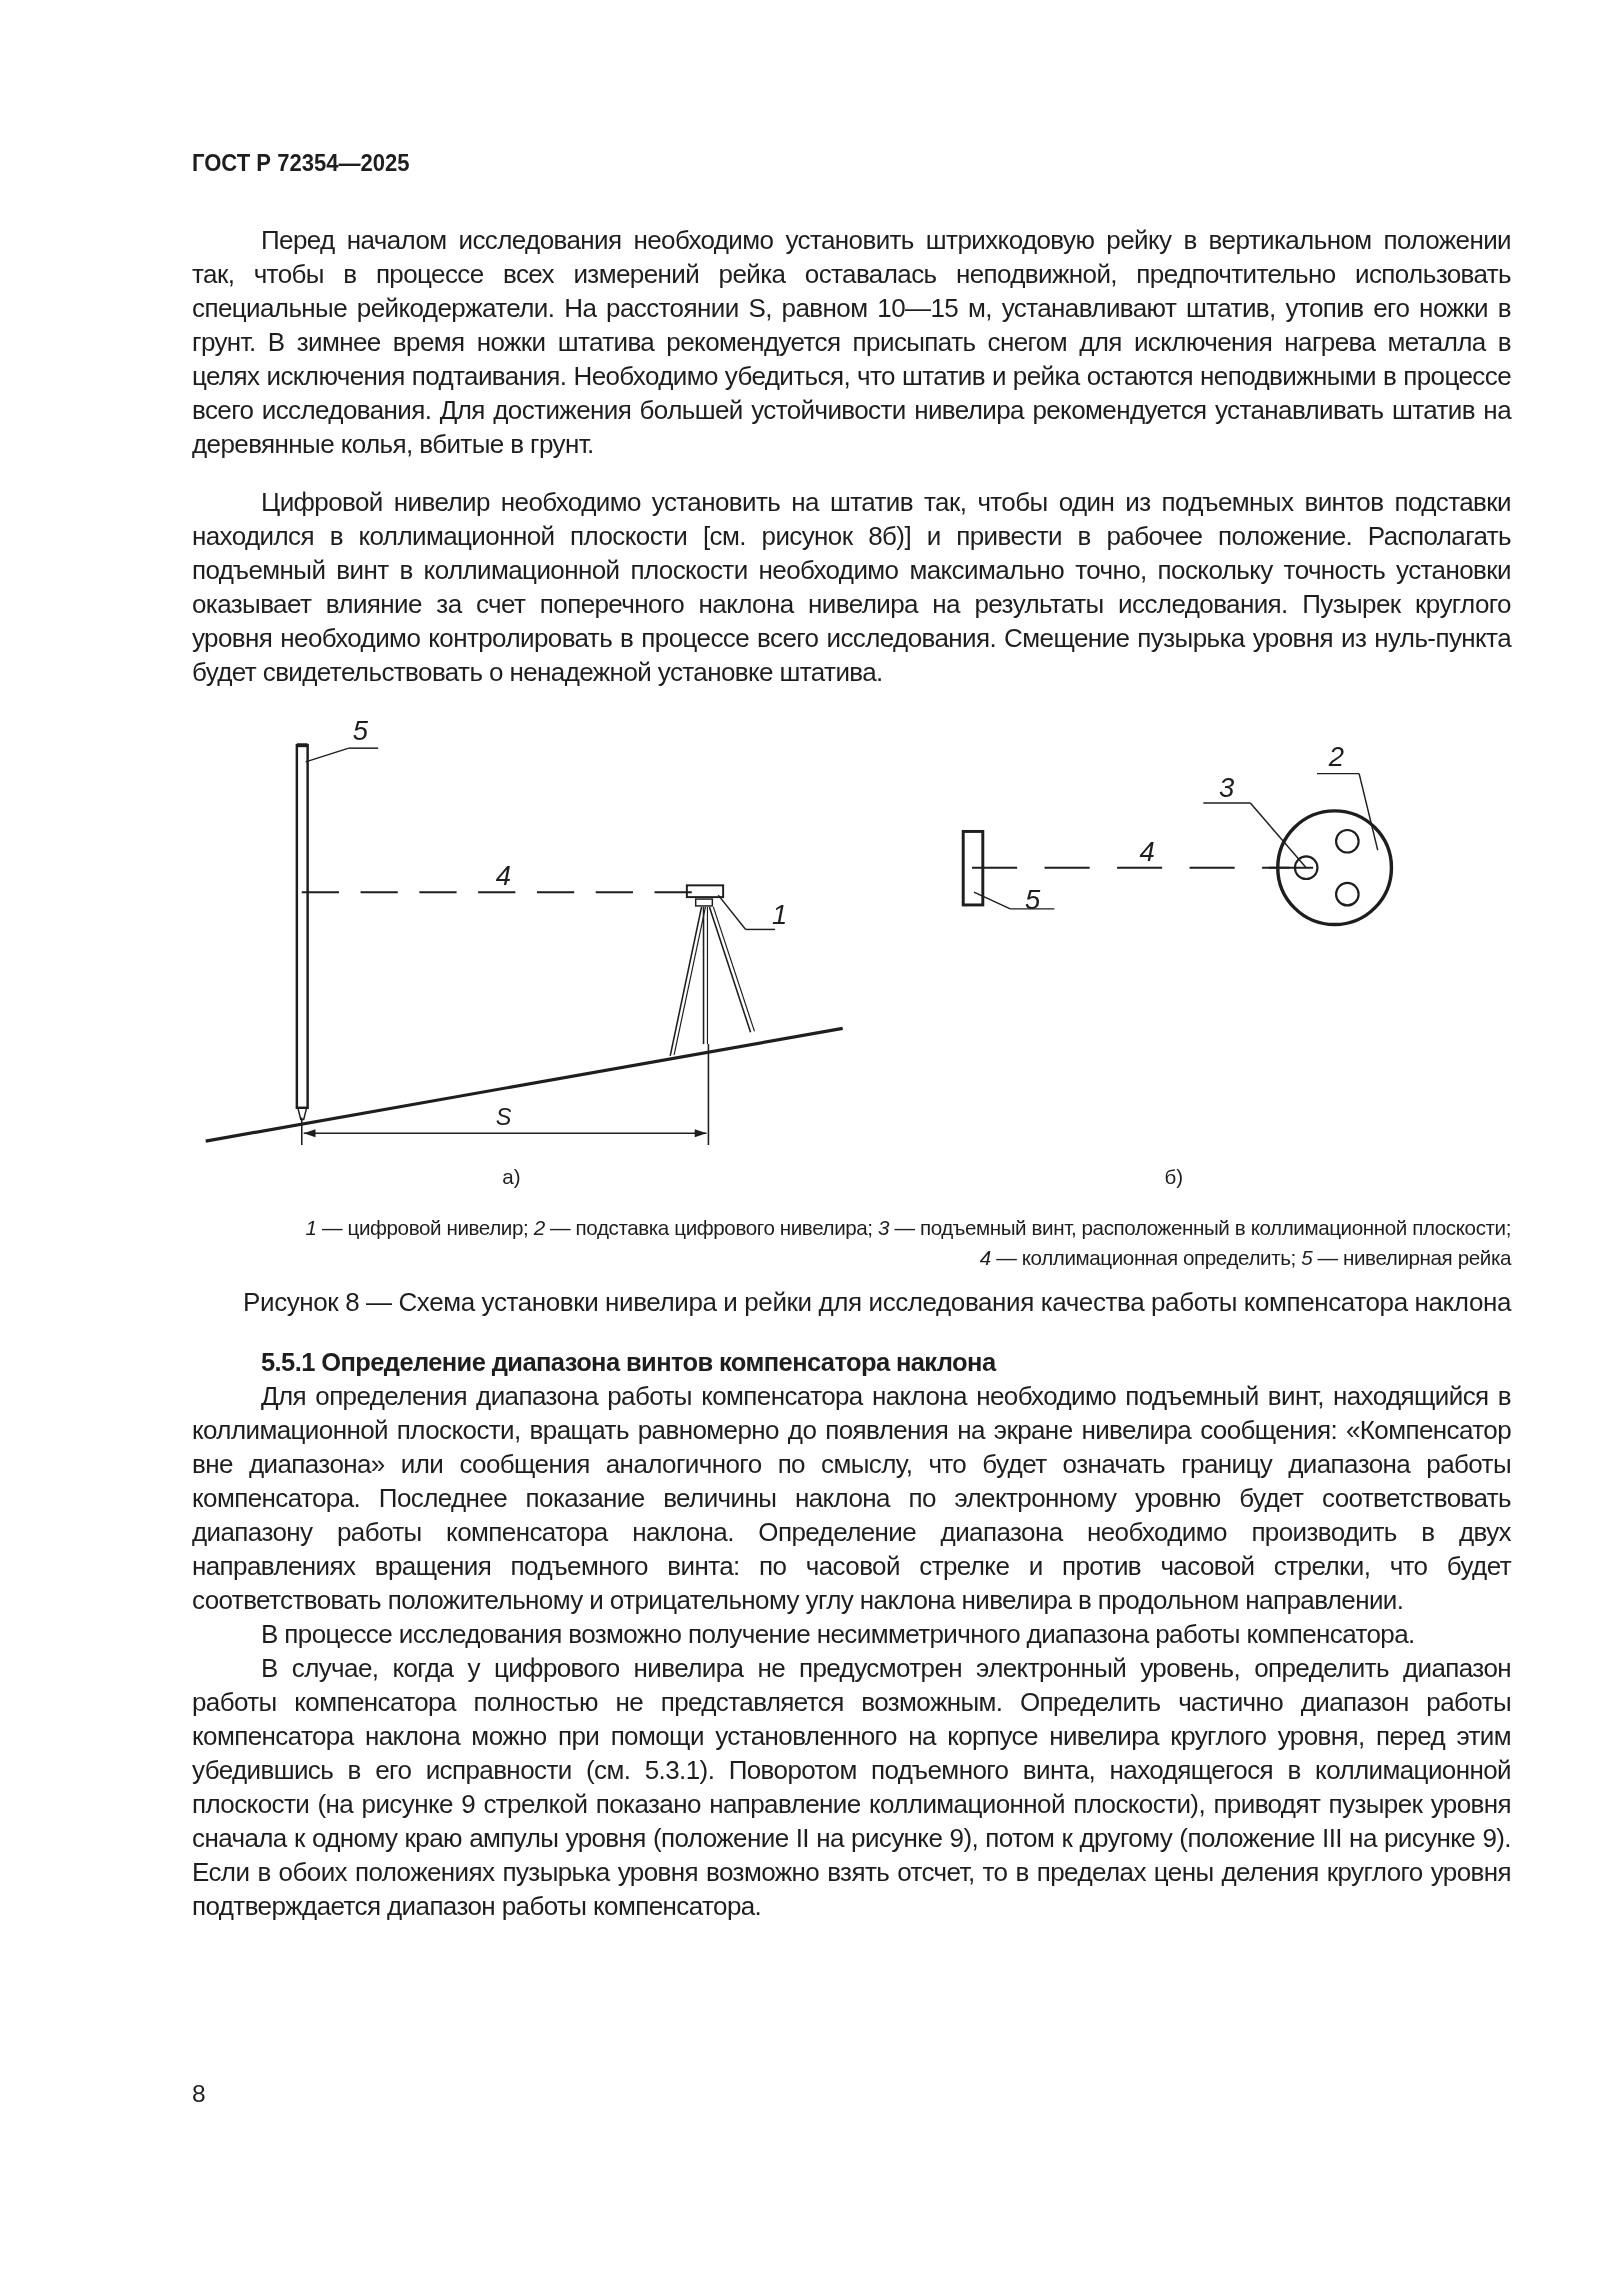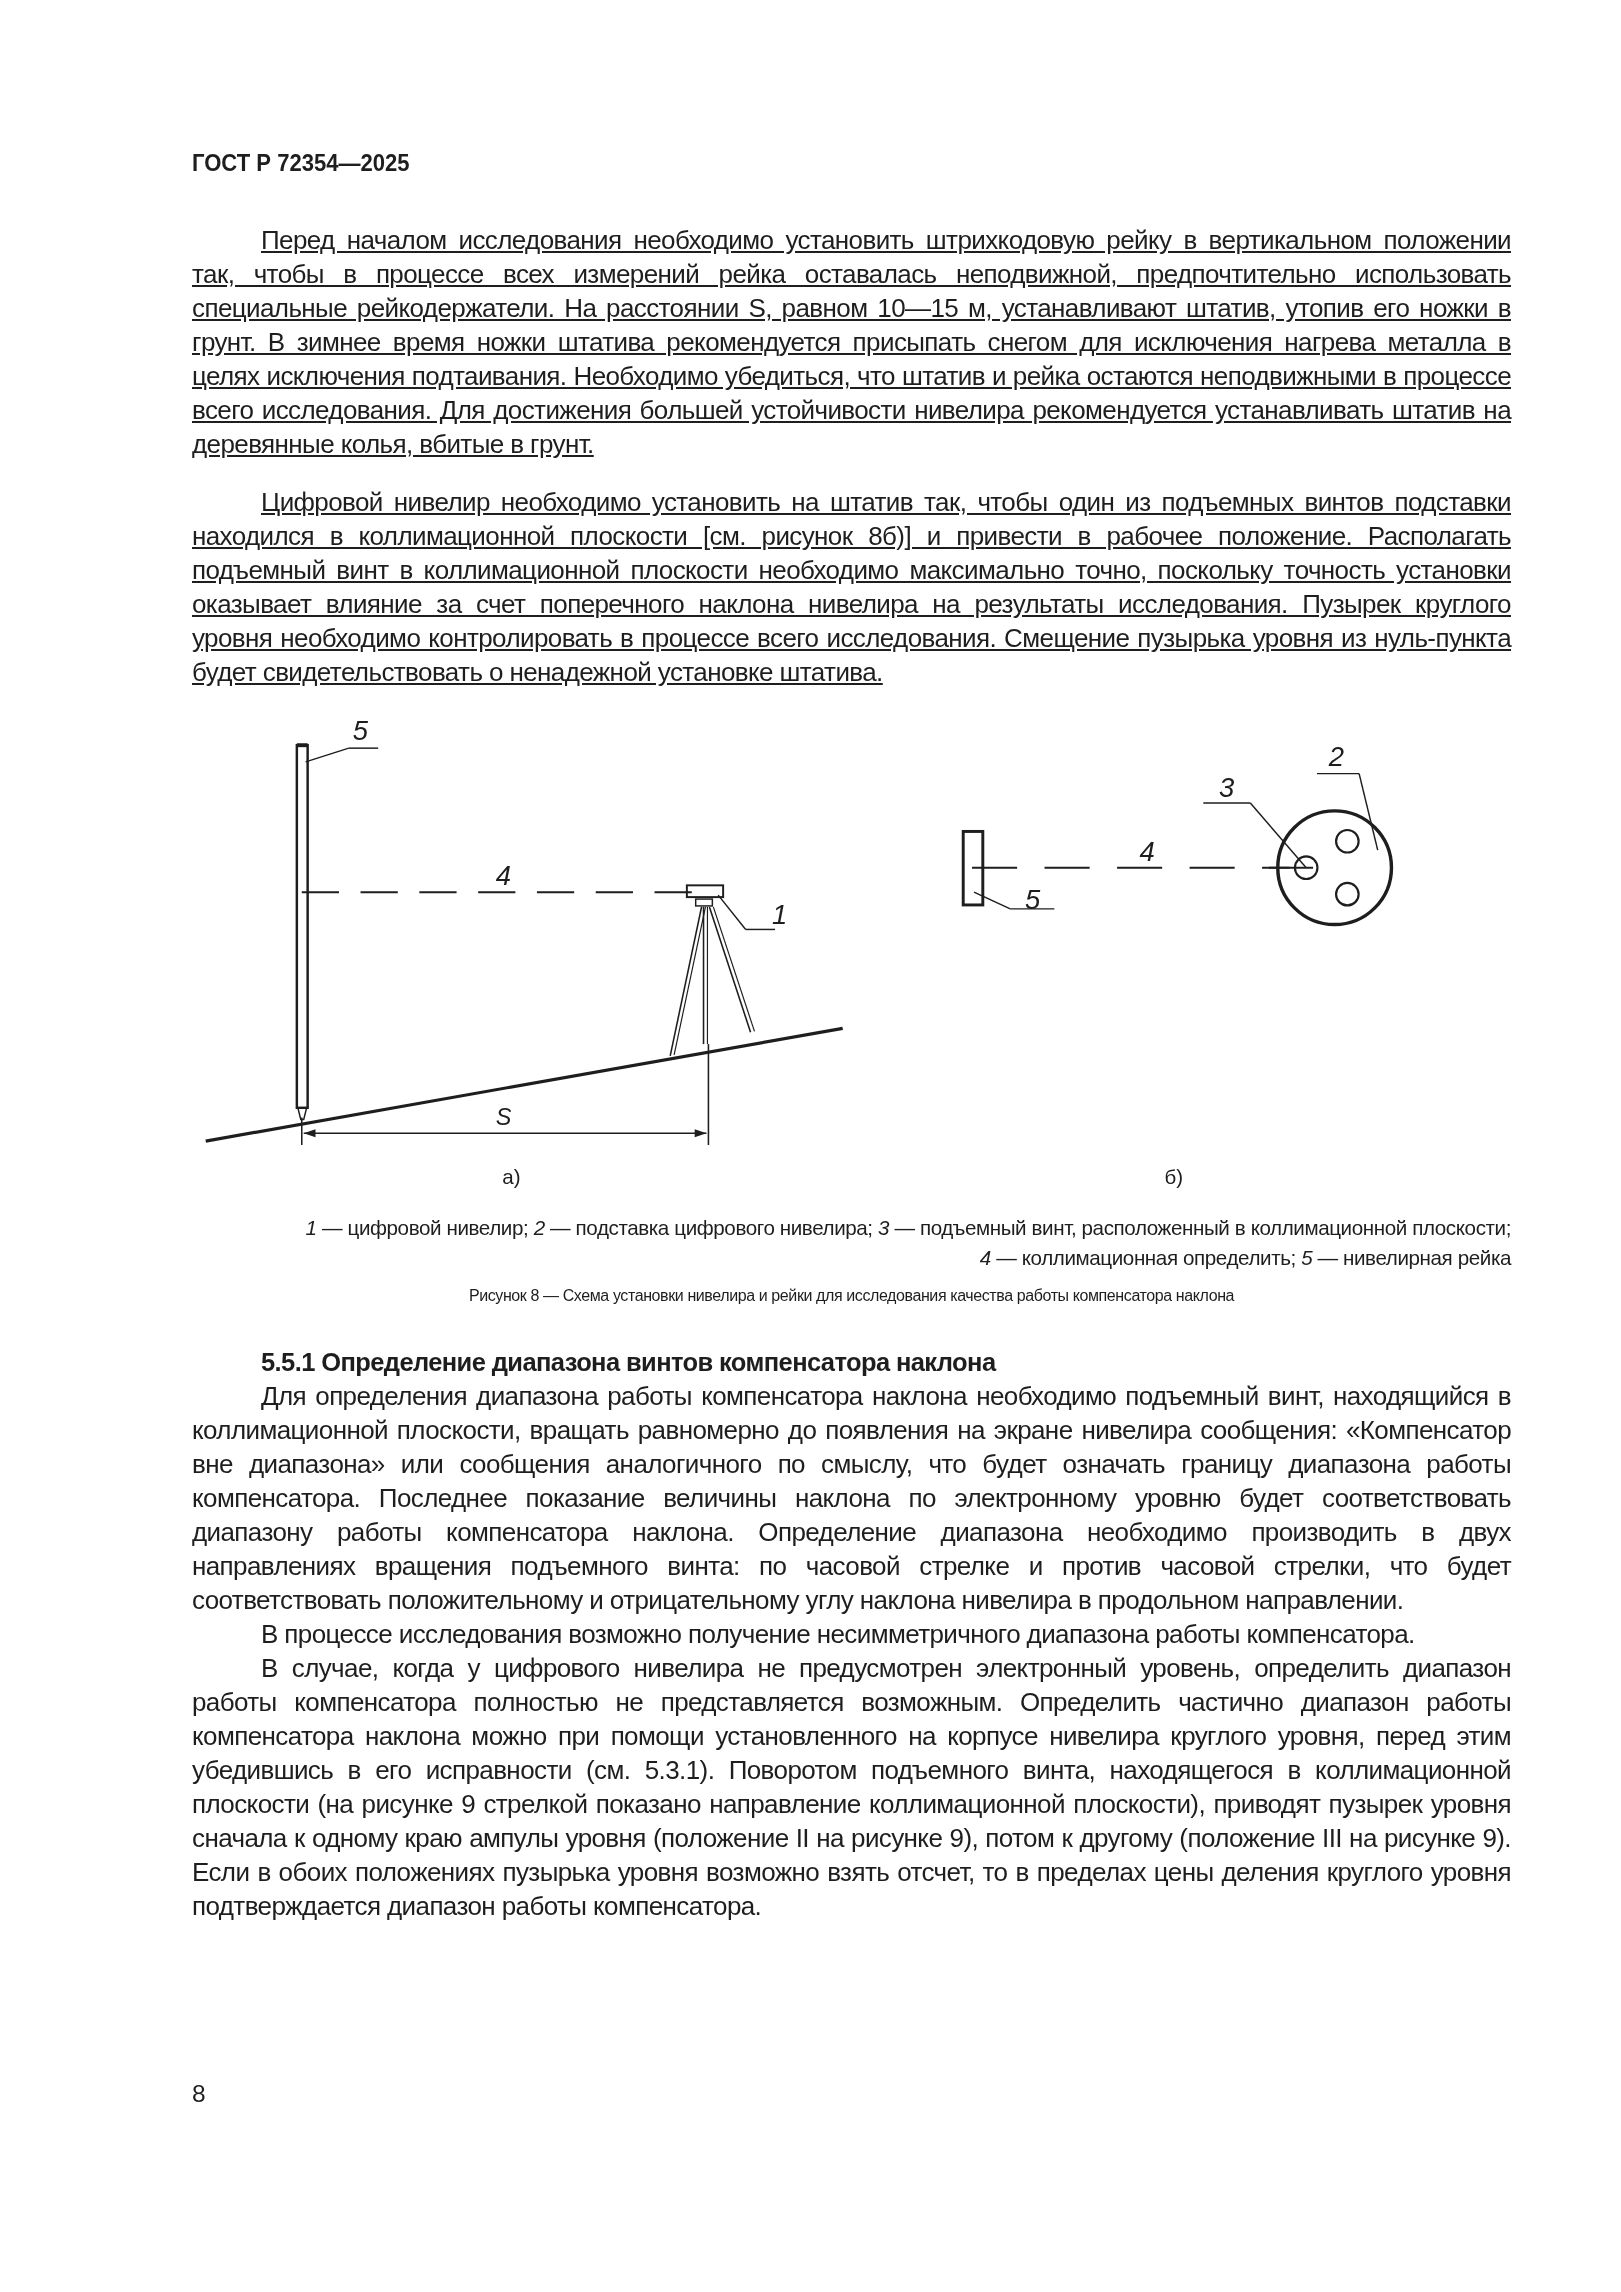--- a/index.html
+++ b/index.html
@@ -3,31 +3,31 @@
 <meta charset="utf-8">
 <style>
   html, body { margin: 0; padding: 0; background: #ffffff; }
   body { width: 1621px; height: 2293px; position: relative; overflow: hidden;
          font-family: "Liberation Sans", "DejaVu Sans", sans-serif; color: #1e1e1e; }
   .page { position: absolute; left: 0; top: 0; width: 1440px; height: 2293px; }
   .doc-header { position: absolute; left: 192px; top: 149px; font-size: 24.5px; font-weight: bold;
                 letter-spacing: 0px; transform: scaleX(0.9); transform-origin: left top; }
   .text-block { position: absolute; left: 192px; width: 1319px; font-size: 26px; line-height: 34px; }
   .text-block p { margin: 0; text-align: justify; text-align-last: left; text-indent: 69px;
-                  transform-origin: left top; text-decoration: underline; }
+                  transform-origin: left top; }
   .cond { letter-spacing: -0.6px; word-spacing: 0px; }
   .block1 { top: 223px; }
   .block2 { top: 485px; }
   .figure { position: absolute; left: 192px; top: 706px; width: 1319px; height: 490px; }
   .figure svg { position: absolute; left: 0; top: 0; }
   .legend { position: absolute; left: 192px; top: 1213px; width: 1319px; font-size: 20.6px;
             line-height: 30px; text-align: right; letter-spacing: -0.4px; }
   .legend i { font-style: italic; }
-  .caption { position: absolute; left: 192px; top: 1287px; width: 1319px; font-size: 16px;
-             text-align: center; letter-spacing: -0.4px; }
+  .caption { position: absolute; left: 192px; top: 1287px; width: 1319px; font-size: 26px;
+             text-align: right; letter-spacing: -0.4px; }
   .section { position: absolute; left: 192px; top: 1345px; width: 1319px; font-size: 26px; line-height: 34px; }
   .section h3 { margin: 0; font-size: 25.5px; font-weight: bold; padding-left: 69px; letter-spacing: -0.6px; }
   .section p { margin: 0; text-align: justify; text-align-last: left; text-indent: 69px; letter-spacing: -0.6px; }
   .page-number { position: absolute; left: 192px; top: 2080px; font-size: 24.5px; }
 </style>
 </head>
 <body>
 
 <div class="page">
 

